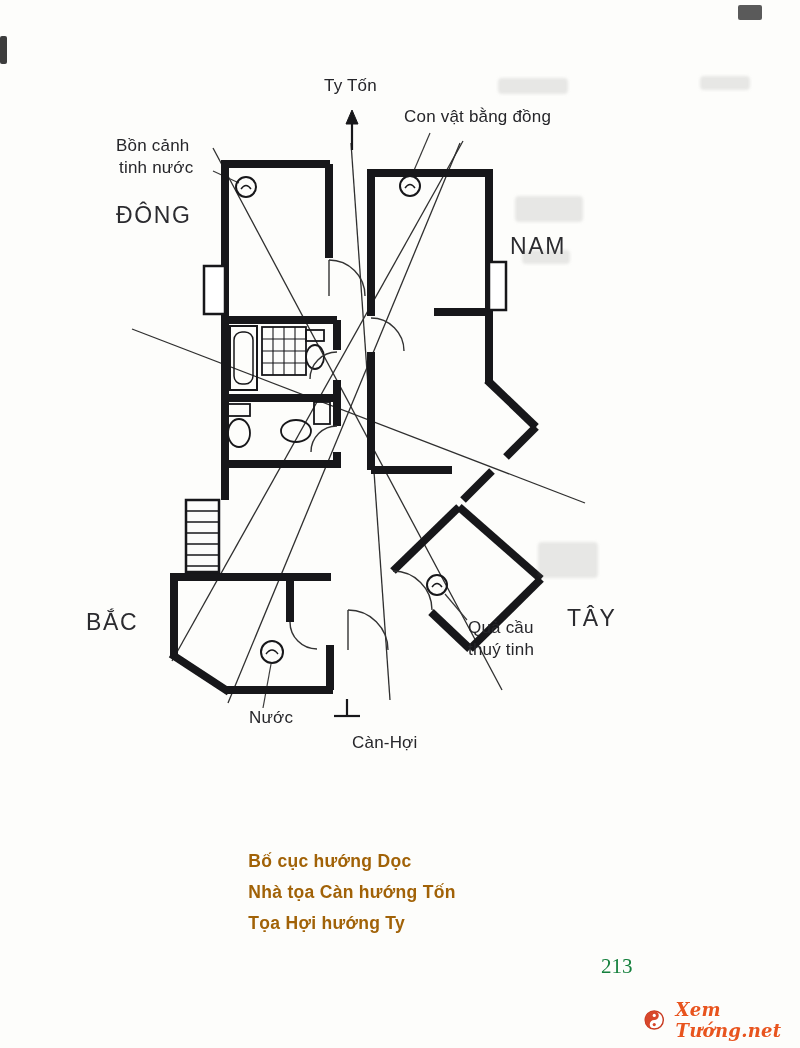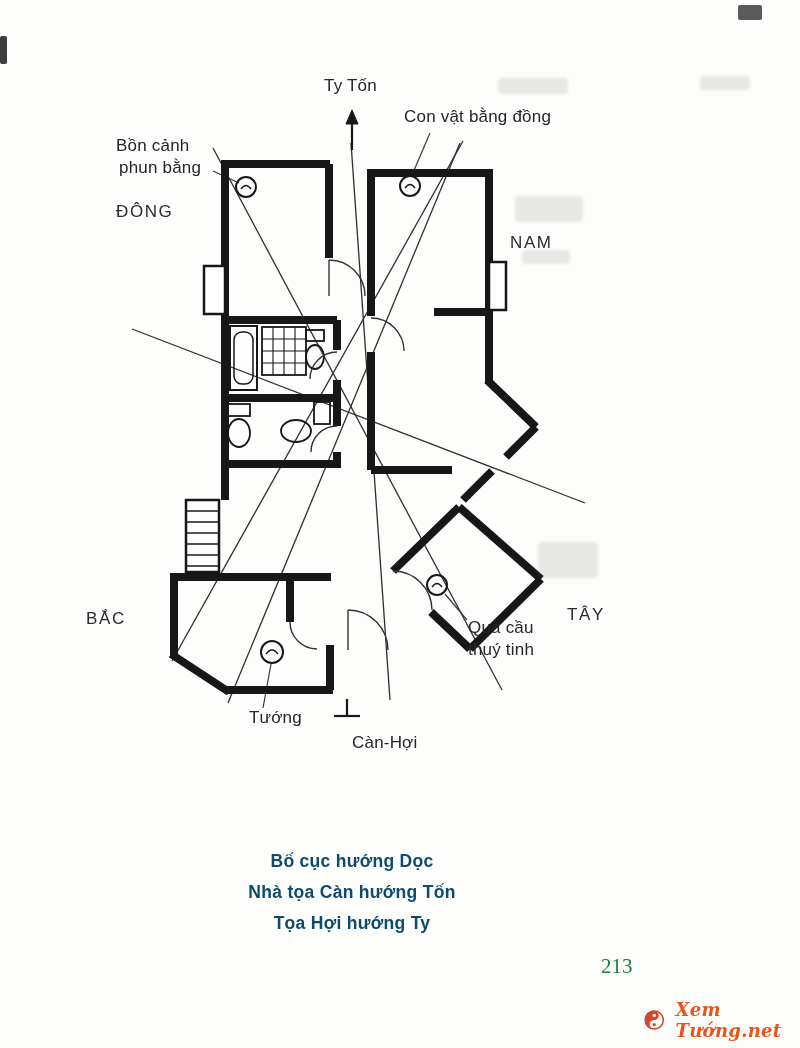--- a/index.html
+++ b/index.html
@@ -1,23 +1,23 @@
 <!DOCTYPE html>
 <html><head>
 <meta charset="utf-8">
 <style>
   *{box-sizing:border-box;margin:0;padding:0}
   html,body{background:#ffffff}
   body{font-family:"Liberation Sans",sans-serif}
   .page{position:relative;width:800px;height:1048px;background:#fdfdfb;overflow:hidden;margin:0 auto}
   .plan-svg{position:absolute;left:0;top:0}
   .lbl{position:absolute;color:#26262a;font-size:17px;white-space:nowrap;letter-spacing:.2px}
-  .lbl.caps{letter-spacing:1.6px;font-size:17px;color:#2b2b2f}
+  .lbl.caps{letter-spacing:1.6px;font-size:23px;color:#2b2b2f}
   .caption{position:absolute;left:352px;top:846px;transform:translateX(-50%);
-           text-align:center;font-weight:bold;font-size:17.5px;color:#0c4a6e;
+           text-align:left;font-weight:bold;font-size:17.5px;color:#a16207;
            line-height:31px;white-space:nowrap;letter-spacing:.3px}
   .pageno{position:absolute;left:601px;top:954px;font-family:"Liberation Serif",serif;
           font-size:21px;color:#15803d}
   .watermark{position:absolute;left:644px;top:999px;display:flex;align-items:center;gap:11px}
   .wm-text{font-family:"DejaVu Serif",serif;font-style:italic;font-weight:bold;font-size:18px;
            color:#e8541e;text-shadow:0 1px 0 #fff,0 0 2px #ffffff;letter-spacing:.3px}
   .smudge{position:absolute;background:rgba(110,110,110,.15);filter:blur(1.6px);border-radius:4px}
   .mark{position:absolute;background:#3d3d3d;border-radius:2px}
 </style>
 </head>
@@ -149,34 +149,34 @@
       <line x1="334" y1="716" x2="360" y2="716"></line>
       <line x1="347" y1="699" x2="347" y2="716"></line>
     </g>
   </svg>
 
   <div class="lbl" style="left:324px;top:76px">Ty Tốn</div>
 
   <div class="lbl" style="left:404px;top:107px">Con vật bằng đồng</div>
 
   <div class="lbl" style="left:116px;top:136px">Bồn cảnh</div>
-  <div class="lbl" style="left:119px;top:158px">phun bằng</div>
+  <div class="lbl" style="left:119px;top:158px">tinh nước</div>
 
   <div class="lbl caps" style="left:116px;top:202px">ĐÔNG</div>
 
   <div class="lbl caps" style="left:510px;top:233px">NAM</div>
 
   <div class="lbl caps" style="left:86px;top:609px">BẮC</div>
 
   <div class="lbl caps" style="left:567px;top:605px">TÂY</div>
 
   <div class="lbl" style="left:468px;top:618px">Quả cầu</div>
   <div class="lbl" style="left:468px;top:640px">thuý tinh</div>
 
-  <div class="lbl" style="left:249px;top:708px">Tướng</div>
+  <div class="lbl" style="left:249px;top:708px">Nước</div>
 
   <div class="lbl" style="left:352px;top:733px">Càn-Hợi</div>
 
   <div class="caption">
     <div>Bố cục hướng Dọc</div>
     <div>Nhà tọa Càn hướng Tốn</div>
     <div>Tọa Hợi hướng Ty</div>
   </div>
 
   <div class="pageno">213</div>

